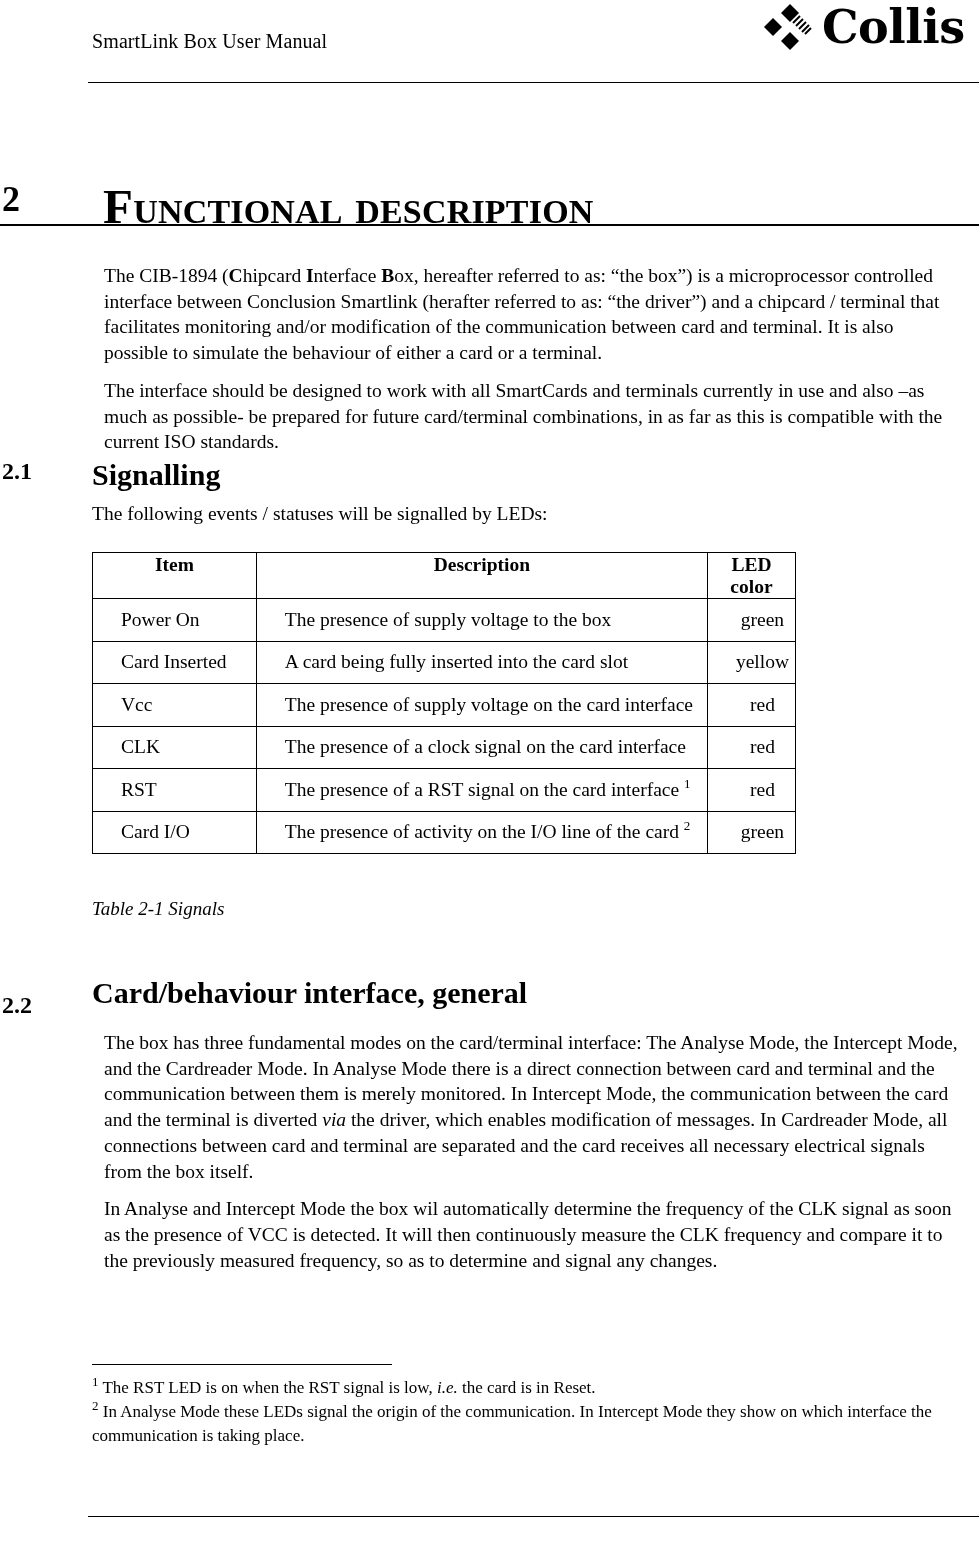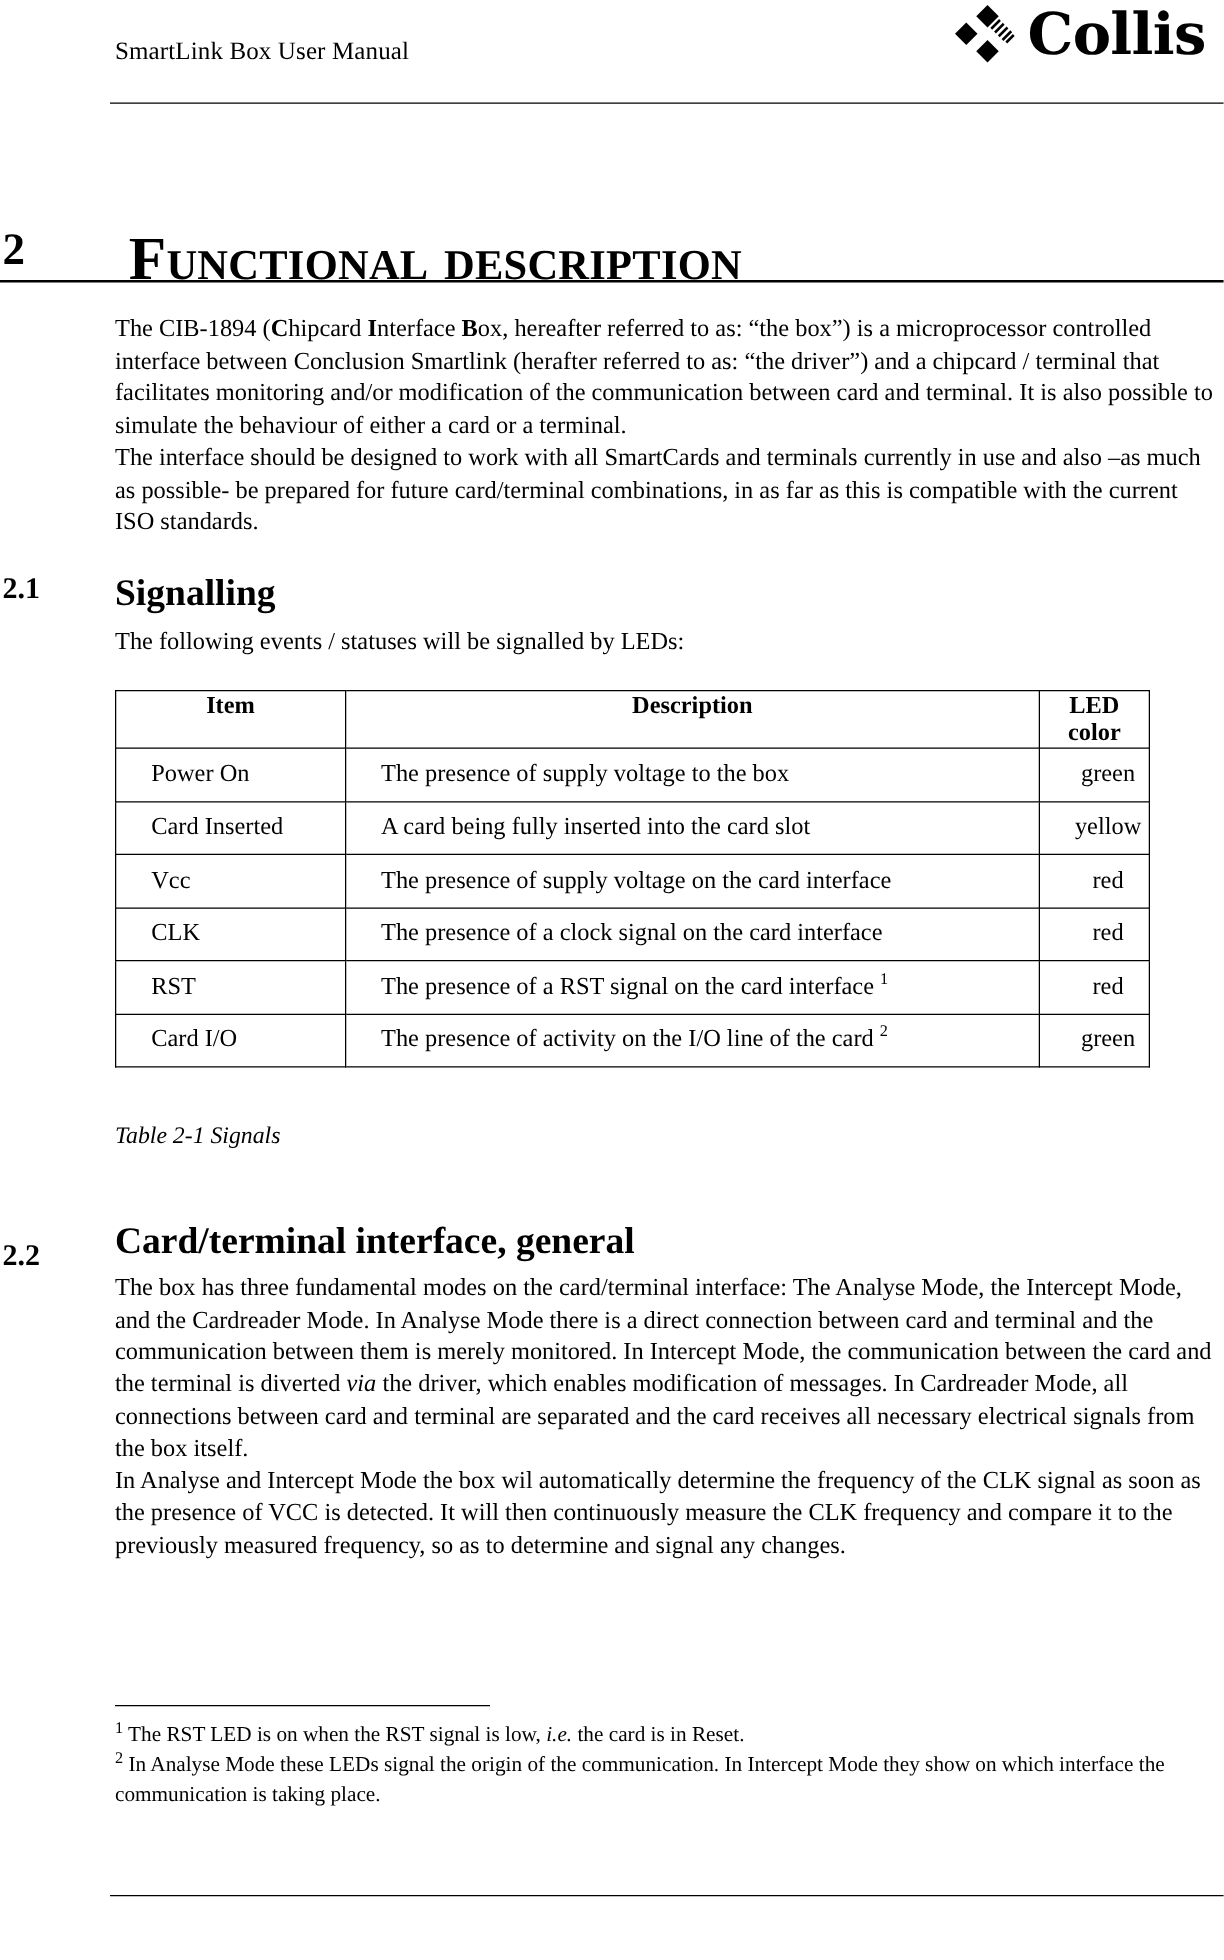--- a/index.html
+++ b/index.html
@@ -15,28 +15,28 @@
   .logo { left: 762px; top: 0px; width: 217px; height: 54px; display: flex; align-items: center; }
   .logo svg { display: block; }
   .logo-text { font-family: "DejaVu Serif", serif; font-weight: bold; font-size: 46px; letter-spacing: -0.5px; margin-left: 4px; line-height: 1; }
 
   
   .ch-num { left: 2px; top: 178px; font-size: 36px; font-weight: bold; }
   .ch-title { left: 103px; top: 178px; font-size: 49px; font-weight: bold; font-variant: small-caps; letter-spacing: 0.2px; }
   .ch-rule { left: 0; top: 224px; width: 979px; border-top: 2.5px solid #000; }
 
   .para { left: 92px; width: 880px; font-size: 19.5px; line-height: 25.7px; }
-  .para p { margin: 0; }
+  .para p { margin: 12px; }
 
   .sec-num { left: 2px; font-size: 24px; font-weight: bold; text-align: center; }
   .sec-title { left: 92px; font-size: 30px; font-weight: bold; }
 
   
   table.signals {
-    position: absolute; left: 92px; top: 552px; width: 828px;
+    position: absolute; left: 92px; top: 552px; width: 704px;
     border-collapse: collapse; font-size: 19.5px;
   }
   table.signals th, table.signals td { border: 1.3px solid #000; padding: 0 6px; }
   table.signals th { font-weight: bold; height: 42px; vertical-align: top; padding-top: 1px; }
   table.signals td { height: 41.5px; vertical-align: middle; padding-left: 28px; }
   .c-item { width: 149px; text-align: left; }
   .c-desc { width: 521px; text-align: left; }
   .c-led { text-align: center; margin-left: 24px; }
   th.c-item, th.c-desc, th.c-led { text-align: center; }
   sup { font-size: 13px; line-height: 0; vertical-align: 8px; }
@@ -125,21 +125,21 @@
     <tr>
       <td class="c-item">Card I/O</td>
       <td class="c-desc"><span>The presence of activity on the I/O line of the card </span><sup>2</sup></td>
       <td class="c-led">green</td>
     </tr>
   </tbody>
 </table>
 <div class="abs caption">Table 2-1 Signals</div>
 
 <div class="abs sec-num" style="top:976px;margin-top:16px;">2.2</div>
-<div class="abs sec-title" style="top:976px;">Card/terminal interface, general</div>
+<div class="abs sec-title" style="top:976px;">Card/behaviour interface, general</div>
 <div class="abs para" style="top:1018px;">
   <p><span>The box has three fundamental modes on the card/terminal interface: The Analyse Mode, the Intercept Mode, and the  Cardreader Mode. In Analyse Mode there is a direct connection between card and terminal and the communication between them is merely monitored. In Intercept Mode, the communication between the card and the terminal is diverted </span><i>via</i><span> the driver, which enables modification of messages. In Cardreader Mode, all connections between card and terminal are separated and the card receives all necessary electrical signals from the box itself.</span></p>
   <p>In Analyse and Intercept Mode the box wil automatically determine the frequency of the CLK signal as soon as the presence of VCC is detected. It will then continuously measure the CLK frequency and compare it to the previously measured frequency, so as to determine and signal any changes.</p>
 </div>
 
 <div class="abs fn-rule"></div>
 <div class="abs footnotes">
   <p><sup>1</sup><span> The RST LED is on when the RST signal is low, </span><i>i.e.</i><span> the card is in Reset.</span></p>
   <p><sup>2</sup><span> In Analyse Mode these LEDs signal the origin of the communication. In Intercept Mode they show on which interface the communication is taking place.</span></p>
 </div>

